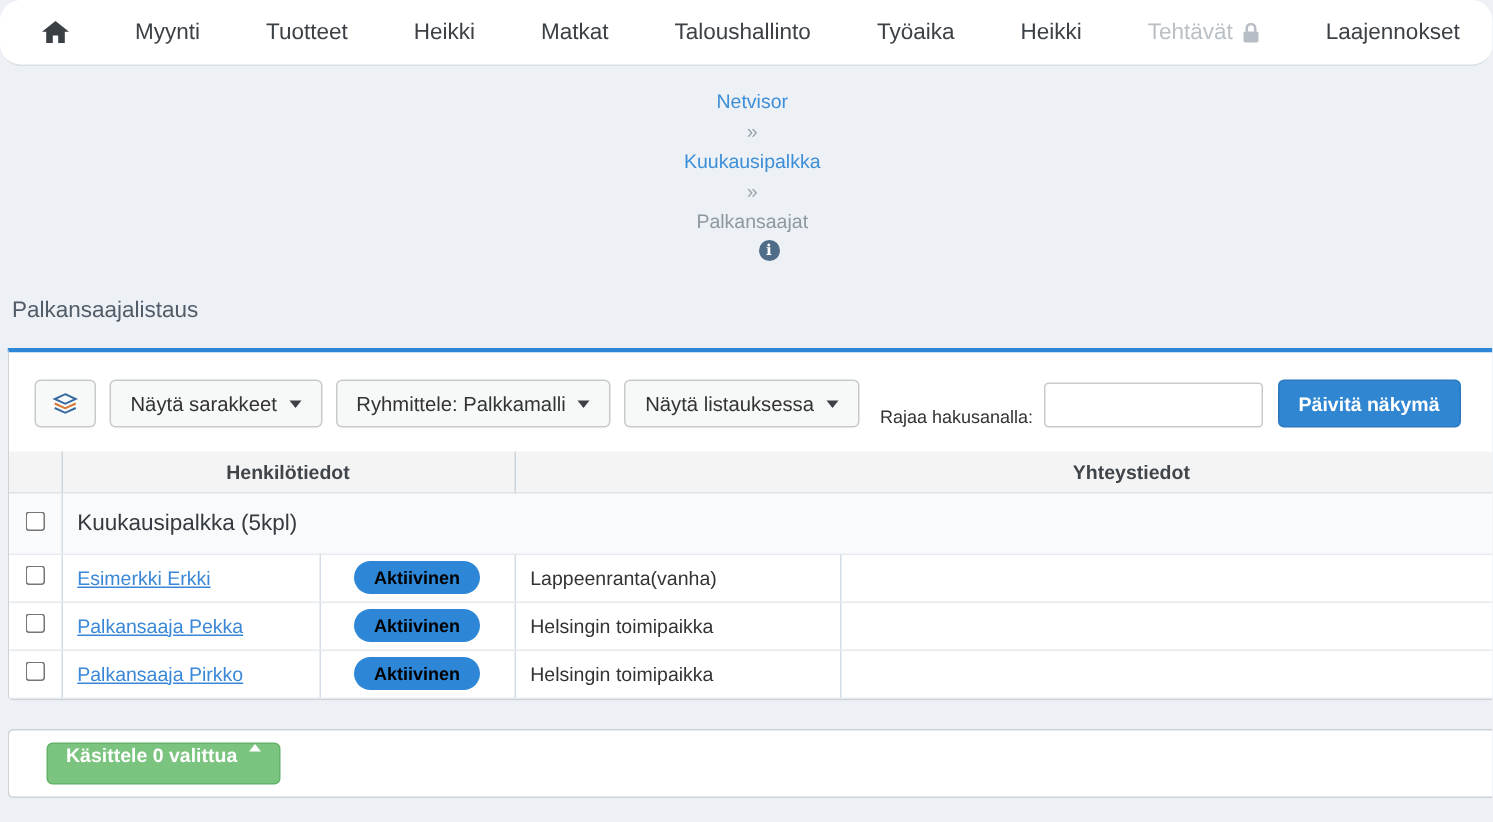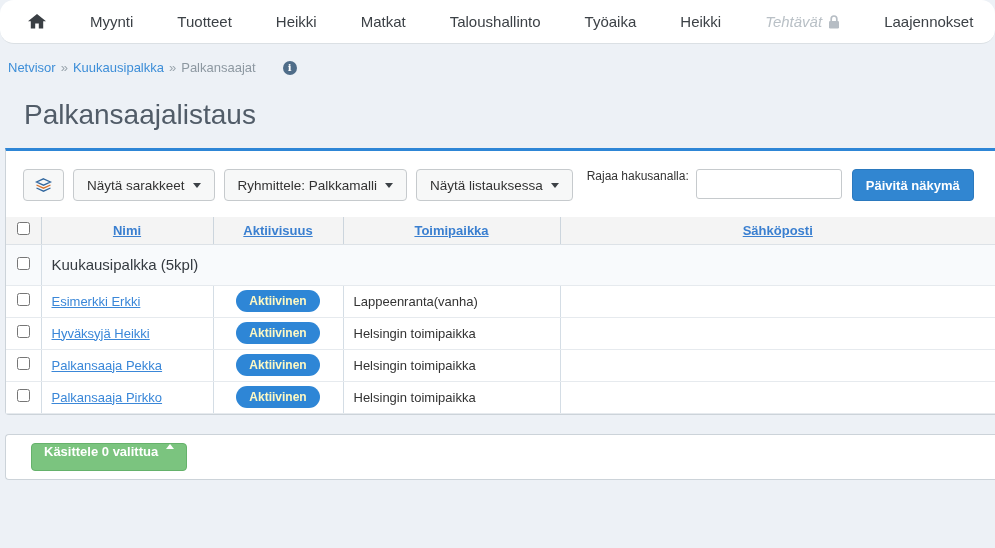--- a/index.html
+++ b/index.html
@@ -4,36 +4,36 @@
 <style>
   * { margin:0; padding:0; box-sizing:border-box; }
   html,body { width:995px; height:548px; overflow:hidden;
     background:#edf1f6; font-family:"Liberation Sans", sans-serif; color:#333; }
 
   
   .topnav { height:44px; background:#fff; border-bottom:1px solid #dbe0e4;
     display:flex; align-items:center; padding-left:28px; gap:44px;border-radius:14px; }
   .nav-home { display:flex; align-items:center; cursor:pointer; }
   .nav-item { font-size:15px; color:#3c4146; cursor:pointer; display:flex; align-items:center; gap:6px; white-space:nowrap; }
-  .nav-item.locked { color:#b9c0c6;font-style:italic; }
+  .nav-item.locked { color:#b9c0c6; }
   .nav-item.locked .lock { display:inline-block !important; }
 
   
-  .breadcrumb { padding:16px 0 0 8px; font-size:13px; color:#9aa5ad; display:flex; align-items:center; gap:5px; }
+  .breadcrumb { padding:16px 0 0 8px; font-size:13px; color:#9aa5ad; display:flex; align-items:center; gap:5px;flex-direction:column; }
   .breadcrumb a { color:#3d8ed8; text-decoration:none; }
   .crumb-current { color:#8d98a1; }
   .info-badge { width:14px; height:14px; border-radius:50%; background:#4f6d89; color:#fff;
     font-size:10px; font-weight:bold; display:inline-flex; align-items:center; justify-content:center;
     margin-left:22px; font-family:"DejaVu Serif", serif; }
-  .page-title { padding:24px 0 0 24px; font-size:28px; color:#515c68; font-weight:400; }
+  .page-title { padding:24px 0 0 8px; font-size:15px; color:#515c68; font-weight:400; }
 
   
   .panel { margin:17px 0 0 5px; background:#fff; border:1px solid #ccd3d9;
     border-top:3px solid #2e86d6; border-right:none; border-radius:0 0 0 4px; }
-  .toolbar { display:flex; align-items:flex-start; padding:18px 10px 16px 17px; }
+  .toolbar { display:flex; align-items:flex-end; padding:18px 10px 16px 17px; }
   .btn { height:32px; background:#f7f8f8; border:1px solid #c6cacd; border-radius:4px;
     font-size:13.5px; color:#333; display:inline-flex; align-items:center; gap:8px;
     padding:0 13px; cursor:pointer; white-space:nowrap; font-family:inherit; }
   .btn + .btn { margin-left:9px; }
   .btn-icon { padding:0 11px; }
   .caret-down { width:0; height:0; border-left:4px solid transparent; border-right:4px solid transparent;
     border-top:5px solid #3c4146; display:inline-block; }
   .search-label { font-size:12px; margin-left:14px; color:#333; white-space:nowrap; }
   .search-input { width:146px; height:30px; border:1px solid #c6cacd; border-radius:3px;
     margin-left:7px; padding:0 6px; font-size:13px; font-family:inherit; }
@@ -53,21 +53,21 @@
   tbody td { border-right:1px solid #d4dde5; border-bottom:1px solid #e6eaee; height:32px;
     background:#fff; vertical-align:middle; }
   tbody td:last-child { border-right:none; }
   tr.group-row td { height:41px; background:#f8fafc; }
   .group-label { font-size:15px; font-weight:normal; color:#343a40; padding-left:10px; }
   .cell-check { text-align:center; }
   .cell-check input { width:13px; height:13px; cursor:pointer; }
   .cell-name { padding-left:10px; }
   .cell-name a { color:#3a87d8; text-decoration:underline; }
   .cell-status { text-align:center; }
-  .badge { display:inline-block; background:#2e86d6; color:#fef9c3; font-size:12px; font-weight:bold;
+  .badge { display:inline-block; background:#2e86d6; color:#000000; font-size:12px; font-weight:bold;
     padding:4px 13px; border-radius:14px; }
   .cell-loc { padding-left:10px; color:#333; }
 
   
   .footer-panel { margin:19px 0 0 5px; background:#fff; border:1px solid #ccd3d9; border-right:none;
     border-radius:4px 0 0 4px; height:46px; display:flex; align-items:center; }
   .btn-bulk { margin-left:25px; height:28px; background:#7bc47f; border:1px solid #65b26b;
     border-radius:4px; color:#fff; font-size:13px; font-weight:bold; padding:0 12px;
     display:inline-flex; align-items:flex-start; gap:8px; cursor:pointer; font-family:inherit; }
   .caret-up { width:0; height:0; border-left:4px solid transparent; border-right:4px solid transparent;
@@ -157,44 +157,35 @@
   <table>
     <colgroup>
         <col class="c-check">
         <col class="c-name">
         <col class="c-status">
         <col class="c-loc">
         <col>
       </colgroup>
     <thead>
       <tr>
-        <td class="cell-check"><input type="checkbox" style=""></td>
-        <td><a href="#">Nimi</a></td>
-        <td><a href="#">Aktiivisuus</a></td>
-        <td><a href="#">Toimipaikka</a></td>
-        <td><a href="#">Sähköposti</a></td>
+        <td></td>
+        <td colspan="2" class="grp-head">Henkilötiedot</td>
+        <td colspan="2" class="grp-head shift">Yhteystiedot</td>
       </tr>
     </thead>
     <tbody>
       <tr class="group-row">
         <td class="cell-check"><input type="checkbox" style=""></td>
         <td colspan="4" class="group-label">Kuukausipalkka (5kpl)</td>
       </tr>
     <tr>
     <td class="cell-check"><input type="checkbox" style=""></td>
     <td class="cell-name"><a href="#">Esimerkki Erkki</a></td>
     <td class="cell-status"><span class="badge">Aktiivinen</span></td>
     <td class="cell-loc">Lappeenranta(vanha)</td>
-    <td class="cell-email"></td>
-  </tr>
-        <tr>
-    <td class="cell-check"><input type="checkbox" style=""></td>
-    <td class="cell-name"><a href="#">Hyväksyjä Heikki</a></td>
-    <td class="cell-status"><span class="badge">Aktiivinen</span></td>
-    <td class="cell-loc">Helsingin toimipaikka</td>
     <td class="cell-email"></td>
   </tr>
         <tr>
     <td class="cell-check"><input type="checkbox" style=""></td>
     <td class="cell-name"><a href="#">Palkansaaja Pekka</a></td>
     <td class="cell-status"><span class="badge">Aktiivinen</span></td>
     <td class="cell-loc">Helsingin toimipaikka</td>
     <td class="cell-email"></td>
   </tr>
         <tr>

